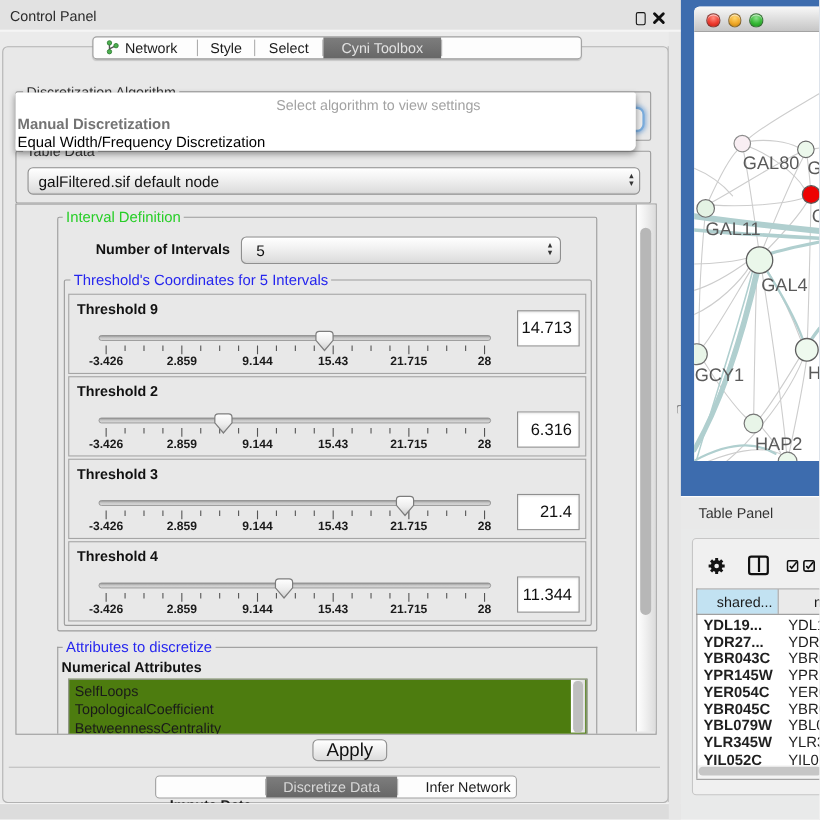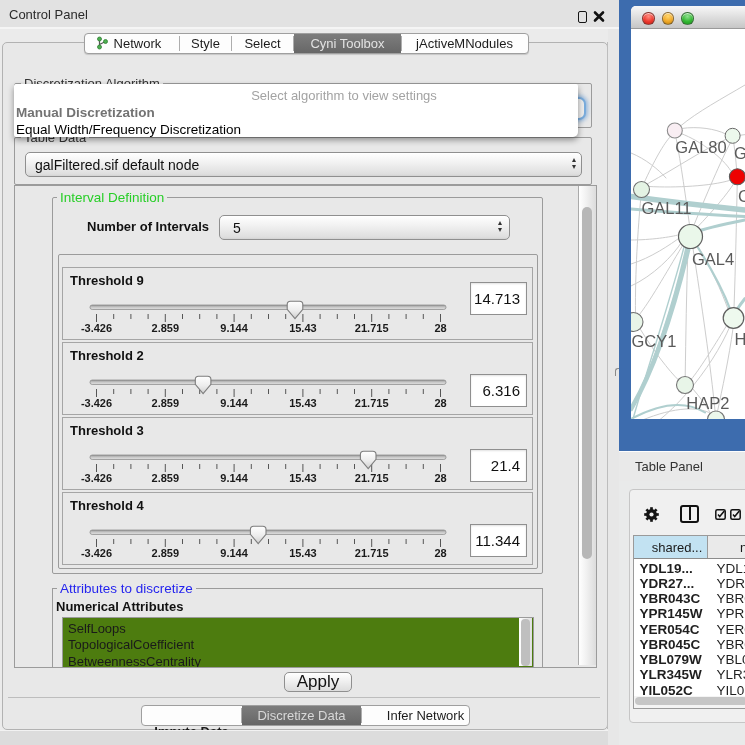--- a/index.html
+++ b/index.html
@@ -48,23 +48,20 @@
     </div>
 <div class="abs" style="left:231px;top:36px;width:1px;height:15px;background:#adadad;"></div>
 <div class="seg" style="left:232px;top:34px;width:61px;height:19px;">
       <span style="font-weight:500;">Select</span>
     </div>
 <div class="abs" style="left:293px;top:36px;width:1px;height:15px;background:#adadad;"></div>
 <div class="seg" style="left:294px;top:34px;width:107px;height:19px;background:linear-gradient(#7d7d7d,#676767);color:#e2e2e2;">
       <span style="font-weight:500;">Cyni Toolbox</span>
     </div>
 <div class="abs" style="left:401px;top:36px;width:1px;height:15px;background:#adadad;"></div>
-<div class="seg" style="left:402px;top:34px;width:125px;height:19px;">
-      <span style="font-weight:500;">jActiveMNodules</span>
-    </div>
 <svg class="abs" style="left:95px;top:35px;" width="14" height="16" viewBox="0 0 14 16">
 <path d="M4.5 4.5 V12 M4.5 9.5 L10.5 6.5" stroke="#555" stroke-width="1.2" fill="none"></path>
 <circle cx="4.5" cy="4" r="2" fill="#4caf50" stroke="#2e7d32" stroke-width="0.8"></circle>
 <circle cx="4.5" cy="12" r="2" fill="#4caf50" stroke="#2e7d32" stroke-width="0.8"></circle>
 <circle cx="10.5" cy="6.5" r="2" fill="#4caf50" stroke="#2e7d32" stroke-width="0.8"></circle>
 </svg>
 <div class="grp" style="left:14px;top:83px;width:576px;height:43px;"></div>
 <div class="grpt" style="left:21px;top:76px;color:#333;">Discretization Algorithm</div>
 <div class="abs" style="left:556px;top:97px;width:26px;height:19px;border:2.8px solid #79abdb;border-radius:7px;background:#ededed;box-shadow:0 0 4px 1.5px rgba(110,160,215,0.75);"></div>
 <div class="grp" style="left:14px;top:137px;width:576px;height:46px;"></div>
@@ -83,20 +80,21 @@
 <div class="grpt" style="left:57px;top:190px;color:#27ce27;font-size:13.5px;">Interval Definition</div>
 <div class="abs" style="left:87px;top:219px;font-size:13px;font-weight:bold;color:#111;">Number of Intervals</div>
 <div class="combo" style="left:219px;top:215px;width:289px;height:23px;">
       <div class="tx" style="left:13px;">5</div>
     </div>
 <div class="arrows" style="left:498px;top:221px;height:11px;">
       <div class="up"></div>
       <div class="dn"></div>
     </div>
 <div class="grp" style="left:58px;top:254px;width:478px;height:313px;"></div>
+<div class="grpt" style="left:64px;top:247px;color:#2525ee;font-size:13.5px;">Threshold's Coordinates for 5 Intervals</div>
 <div class="tbox" style="left:62px;top:267px;width:469px;height:71px;"></div>
 <div class="thl" style="left:70px;top:273px;">Threshold 9</div>
 <svg class="abs" style="left:62.5px;top:267px;" width="420" height="71" viewBox="0 0 420 71">
       <defs>
 <linearGradient id="thg" x1="0" y1="0" x2="0" y2="1">
  <stop offset="0" stop-color="#ffffff"></stop>
           <stop offset="0.55" stop-color="#ececec"></stop>
           <stop offset="1" stop-color="#cfcfcf"></stop>
 </linearGradient>
 <linearGradient id="trg" x1="0" y1="0" x2="0" y2="1">

